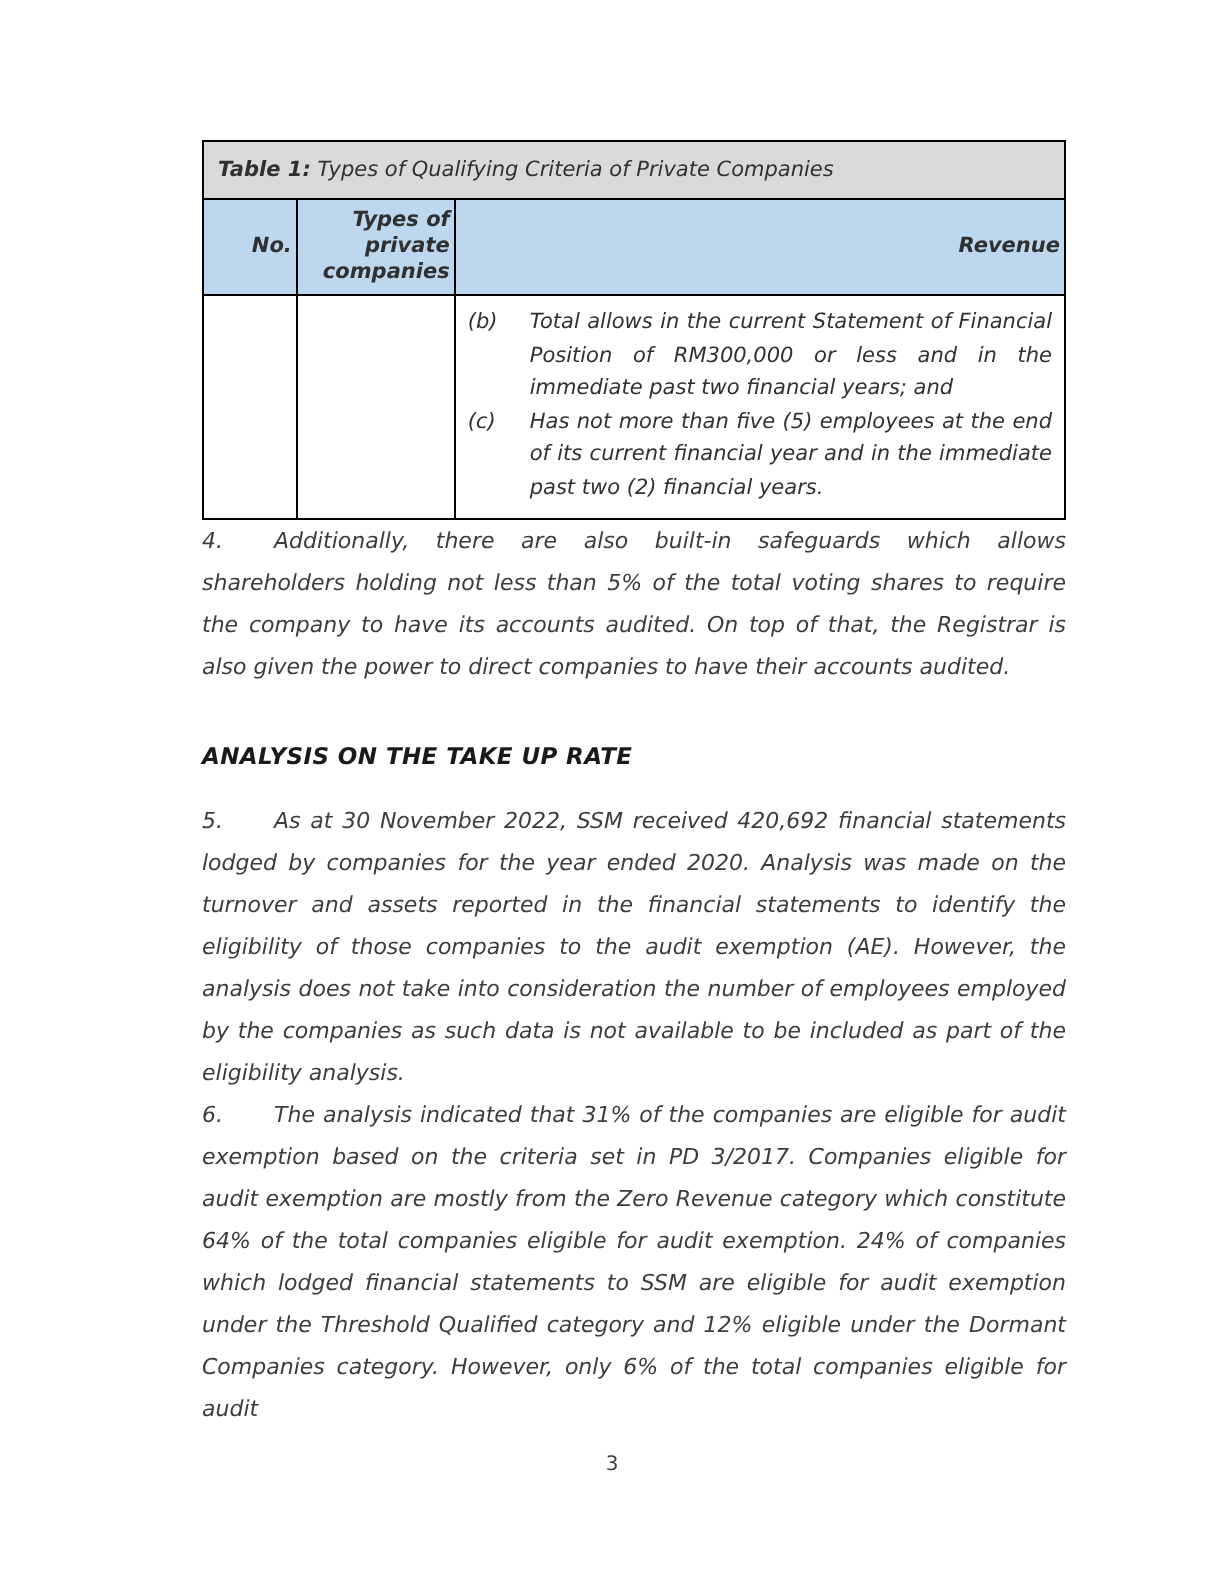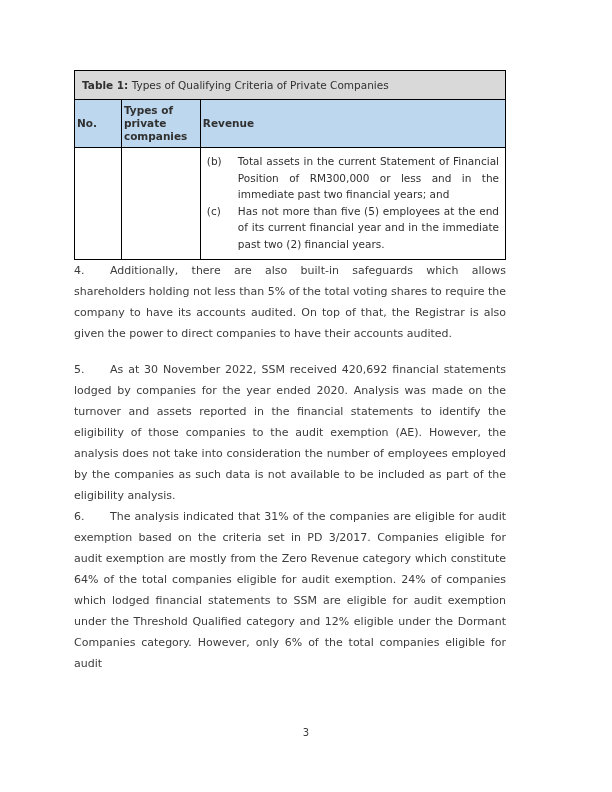--- a/index.html
+++ b/index.html
@@ -6,22 +6,23 @@
   .page {
     position:relative;
     width:612px; height:792px;
     background:#ffffff;
     font-family:"DejaVu Sans", sans-serif;
     color:#3c3c3c;
     overflow:hidden;
   }
   .content {
     position:absolute;
-    left:74px; top:70px;
+    left:101px; top:70px;
     width:432px;
+    font-style:italic;
   }
 
   
   table.criteria-table {
     border-collapse:collapse;
     width:432px;
     font-size:10.5px;
     color:#303030;
     border:1.5px solid #000;
   }
@@ -30,21 +31,21 @@
   }
   tr.title-row td {
     background:#d9d9d9;
     padding:8px 7px;
     text-align:left;
   }
   tr.title-row .bold { font-weight:bold; }
   tr.header-row th {
     background:#bdd7ee;
     font-weight:bold;
-    text-align:left;
+    text-align:right;
     vertical-align:middle;
     padding:4px 2px;
     line-height:13px;
   }
   .col-no       { width:47px; }
   .col-type     { width:79px; }
   .col-criteria { width:306px; }
   td.cell-no, td.cell-type { background:#fff; }
   td.cell-criteria {
     padding:5px 6px 7px 6px;
@@ -116,33 +117,34 @@
           <th>No.</th>
           <th>Types of private companies</th>
           <th>Revenue</th>
         </tr>
         <tr class="body-row">
           <td class="cell-no"></td>
           <td class="cell-type"></td>
           <td class="cell-criteria">
             <div class="criteria-item">
               <span class="marker">(b)</span>
-              <span class="ctext">Total assets in the current Statement of Financial Position of RM300,000 or less and in the immediate past two financial years; and</span>
+              <span class="ctext">Total allows in the current Statement of Financial Position of RM300,000 or less and in the immediate past two financial years; and</span>
             </div>
             <div class="criteria-item">
               <span class="marker">(c)</span>
               <span class="ctext">Has not more than five (5) employees at the end of its current financial year and in the immediate past two (2) financial years.</span>
             </div>
           </td>
         </tr>
       </tbody>
     </table>
 
     <p class="body-para"><span class="para-num">4.</span><span>Additionally, there are also built-in safeguards which allows shareholders holding not less than 5% of the total voting shares to require the company to have its accounts audited. On top of that, the Registrar is also given the power to direct companies to have their accounts audited.</span></p>
 
+    <h2 class="section-heading">ANALYSIS ON THE TAKE UP RATE</h2>
 
     <p class="body-para after-heading"><span class="para-num">5.</span><span>As at 30 November 2022, SSM received 420,692 financial statements lodged by companies for the year ended 2020. Analysis was made on the turnover and assets reported in the financial statements to identify the eligibility of those companies to the audit exemption (AE). However, the analysis does not take into consideration the number of employees employed by the companies as such data is not available to be included as part of the eligibility analysis.</span></p>
 
     <p class="body-para"><span class="para-num">6.</span><span>The analysis indicated that 31% of the companies are eligible for audit exemption based on the criteria set in PD 3/2017. Companies eligible for audit exemption are mostly from the Zero Revenue category which constitute 64% of the total companies eligible for audit exemption. 24% of companies which lodged financial statements to SSM are eligible for audit exemption under the Threshold Qualified category and 12% eligible under the Dormant Companies category. However, only 6% of the total companies eligible for audit</span></p>
 
   </div>
 
   <div class="page-number">3</div>
 </div>
 

